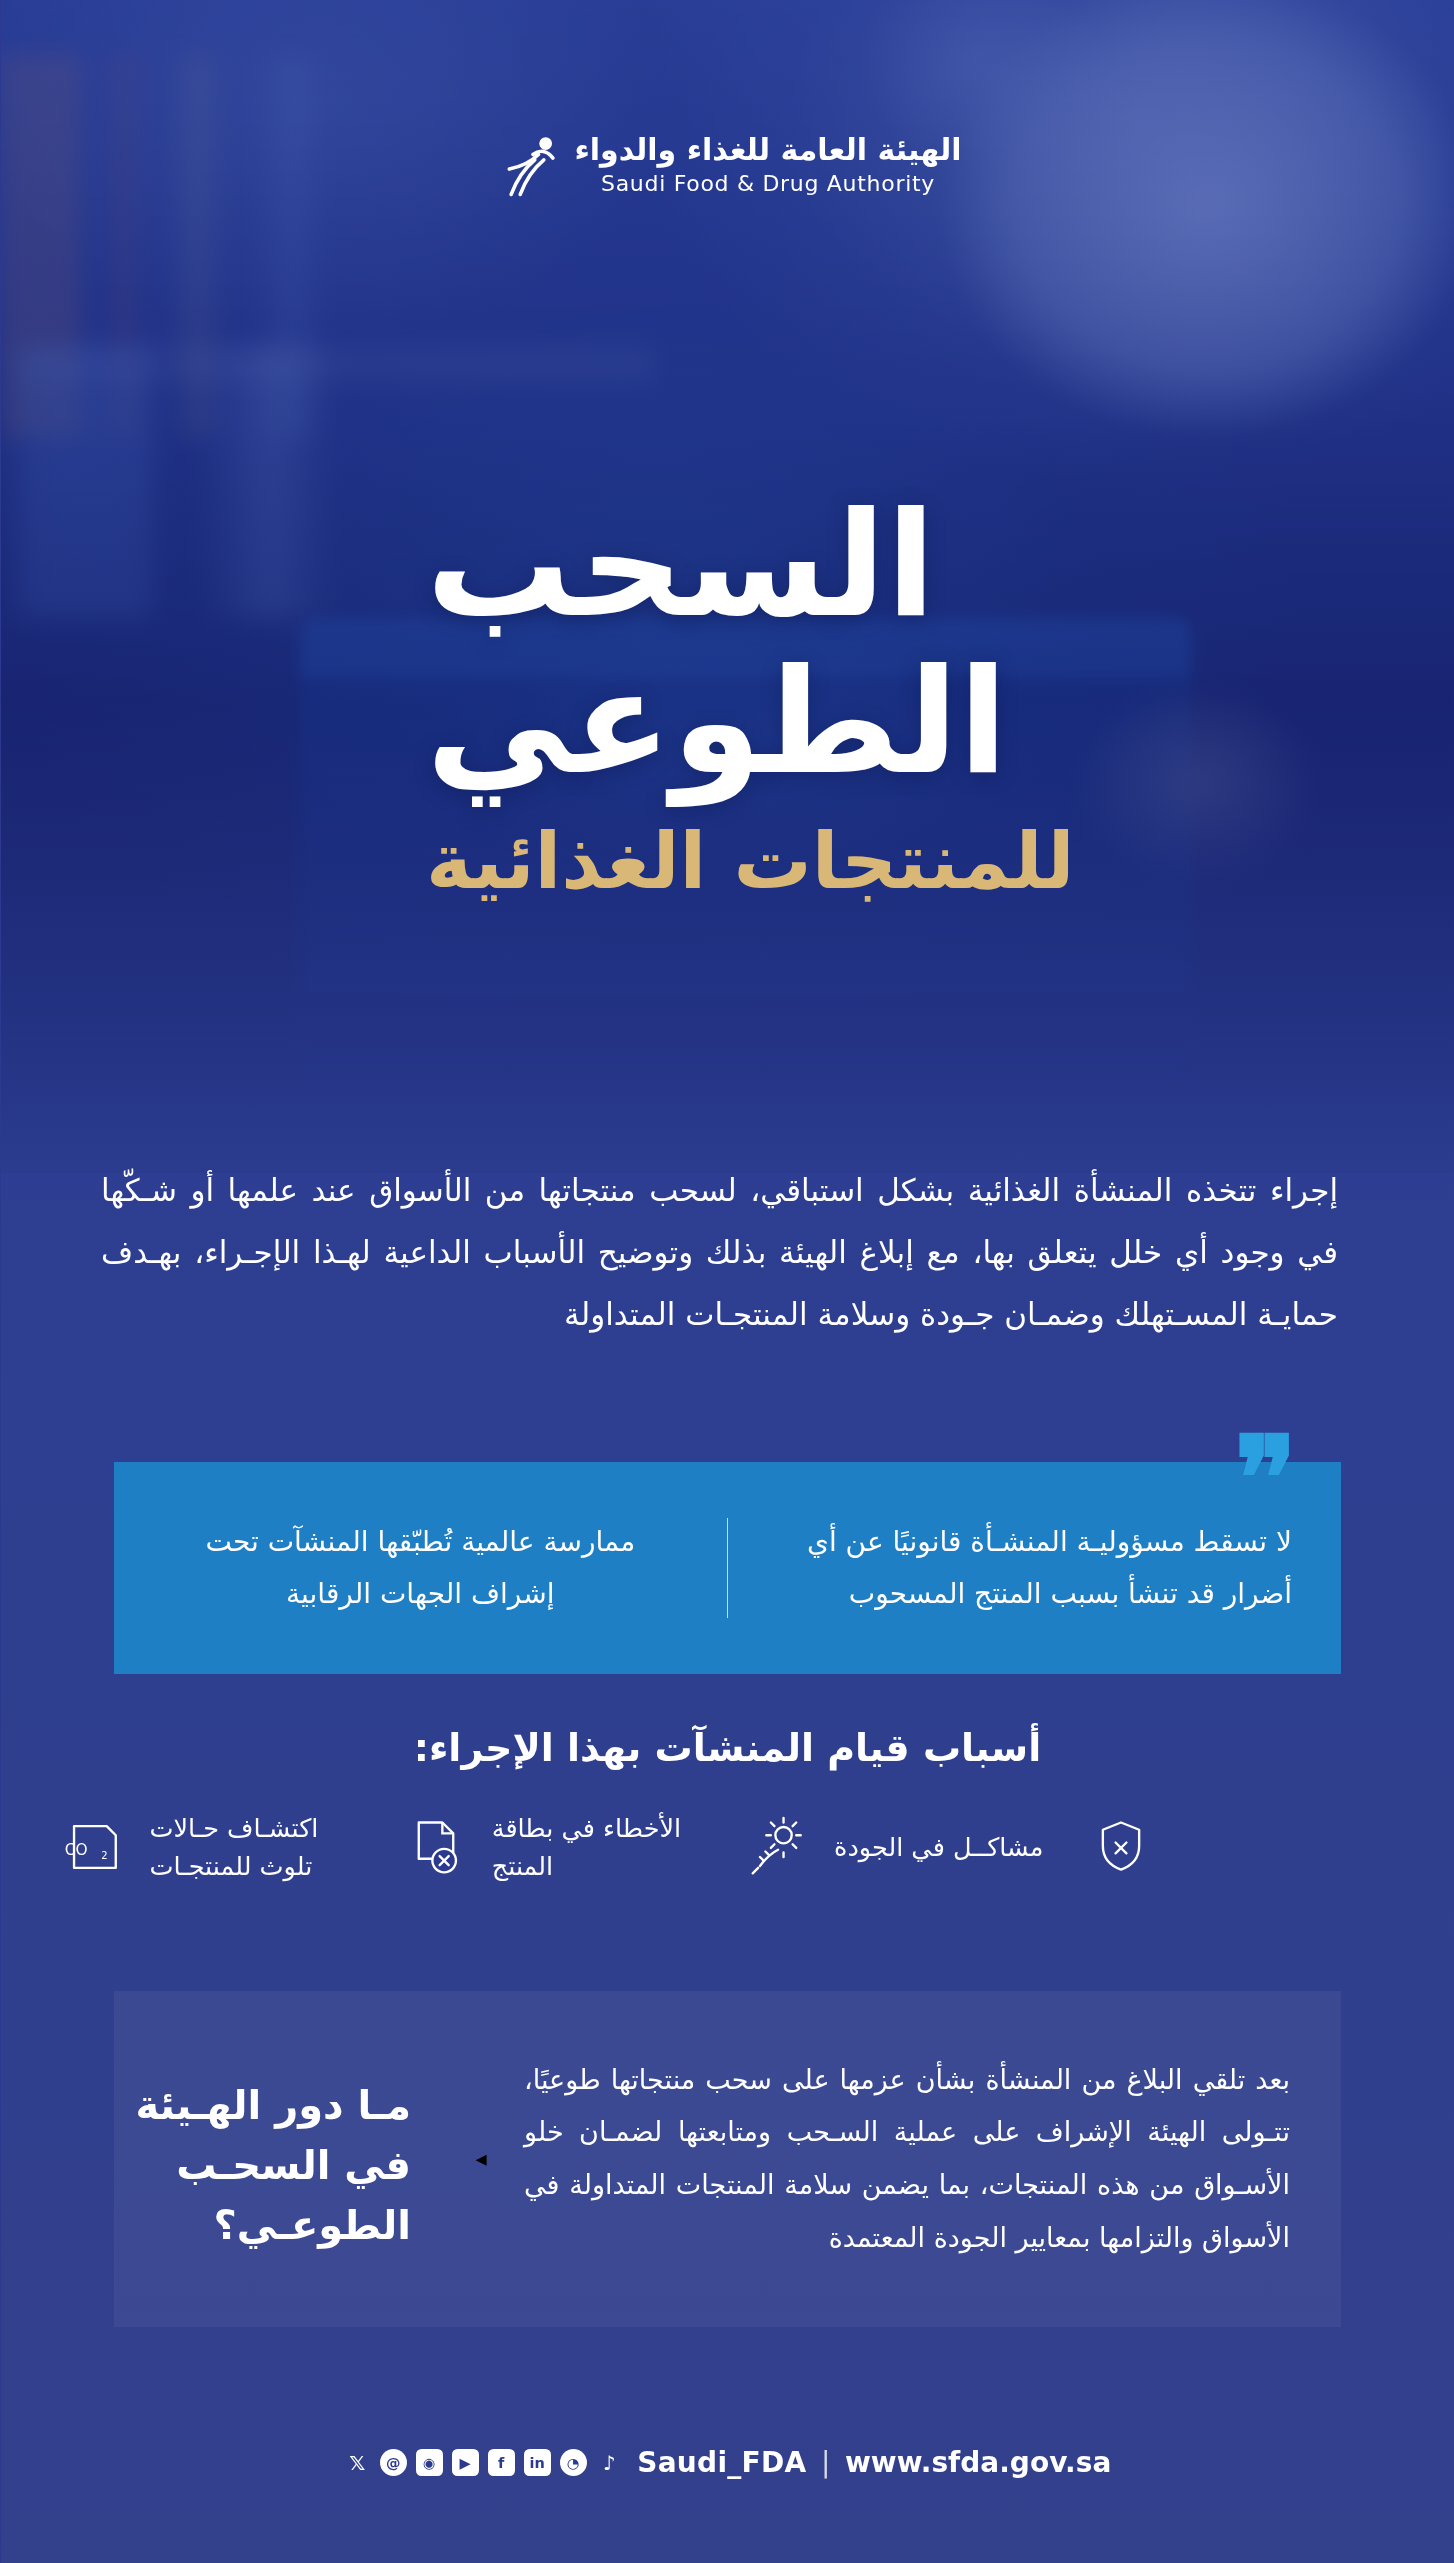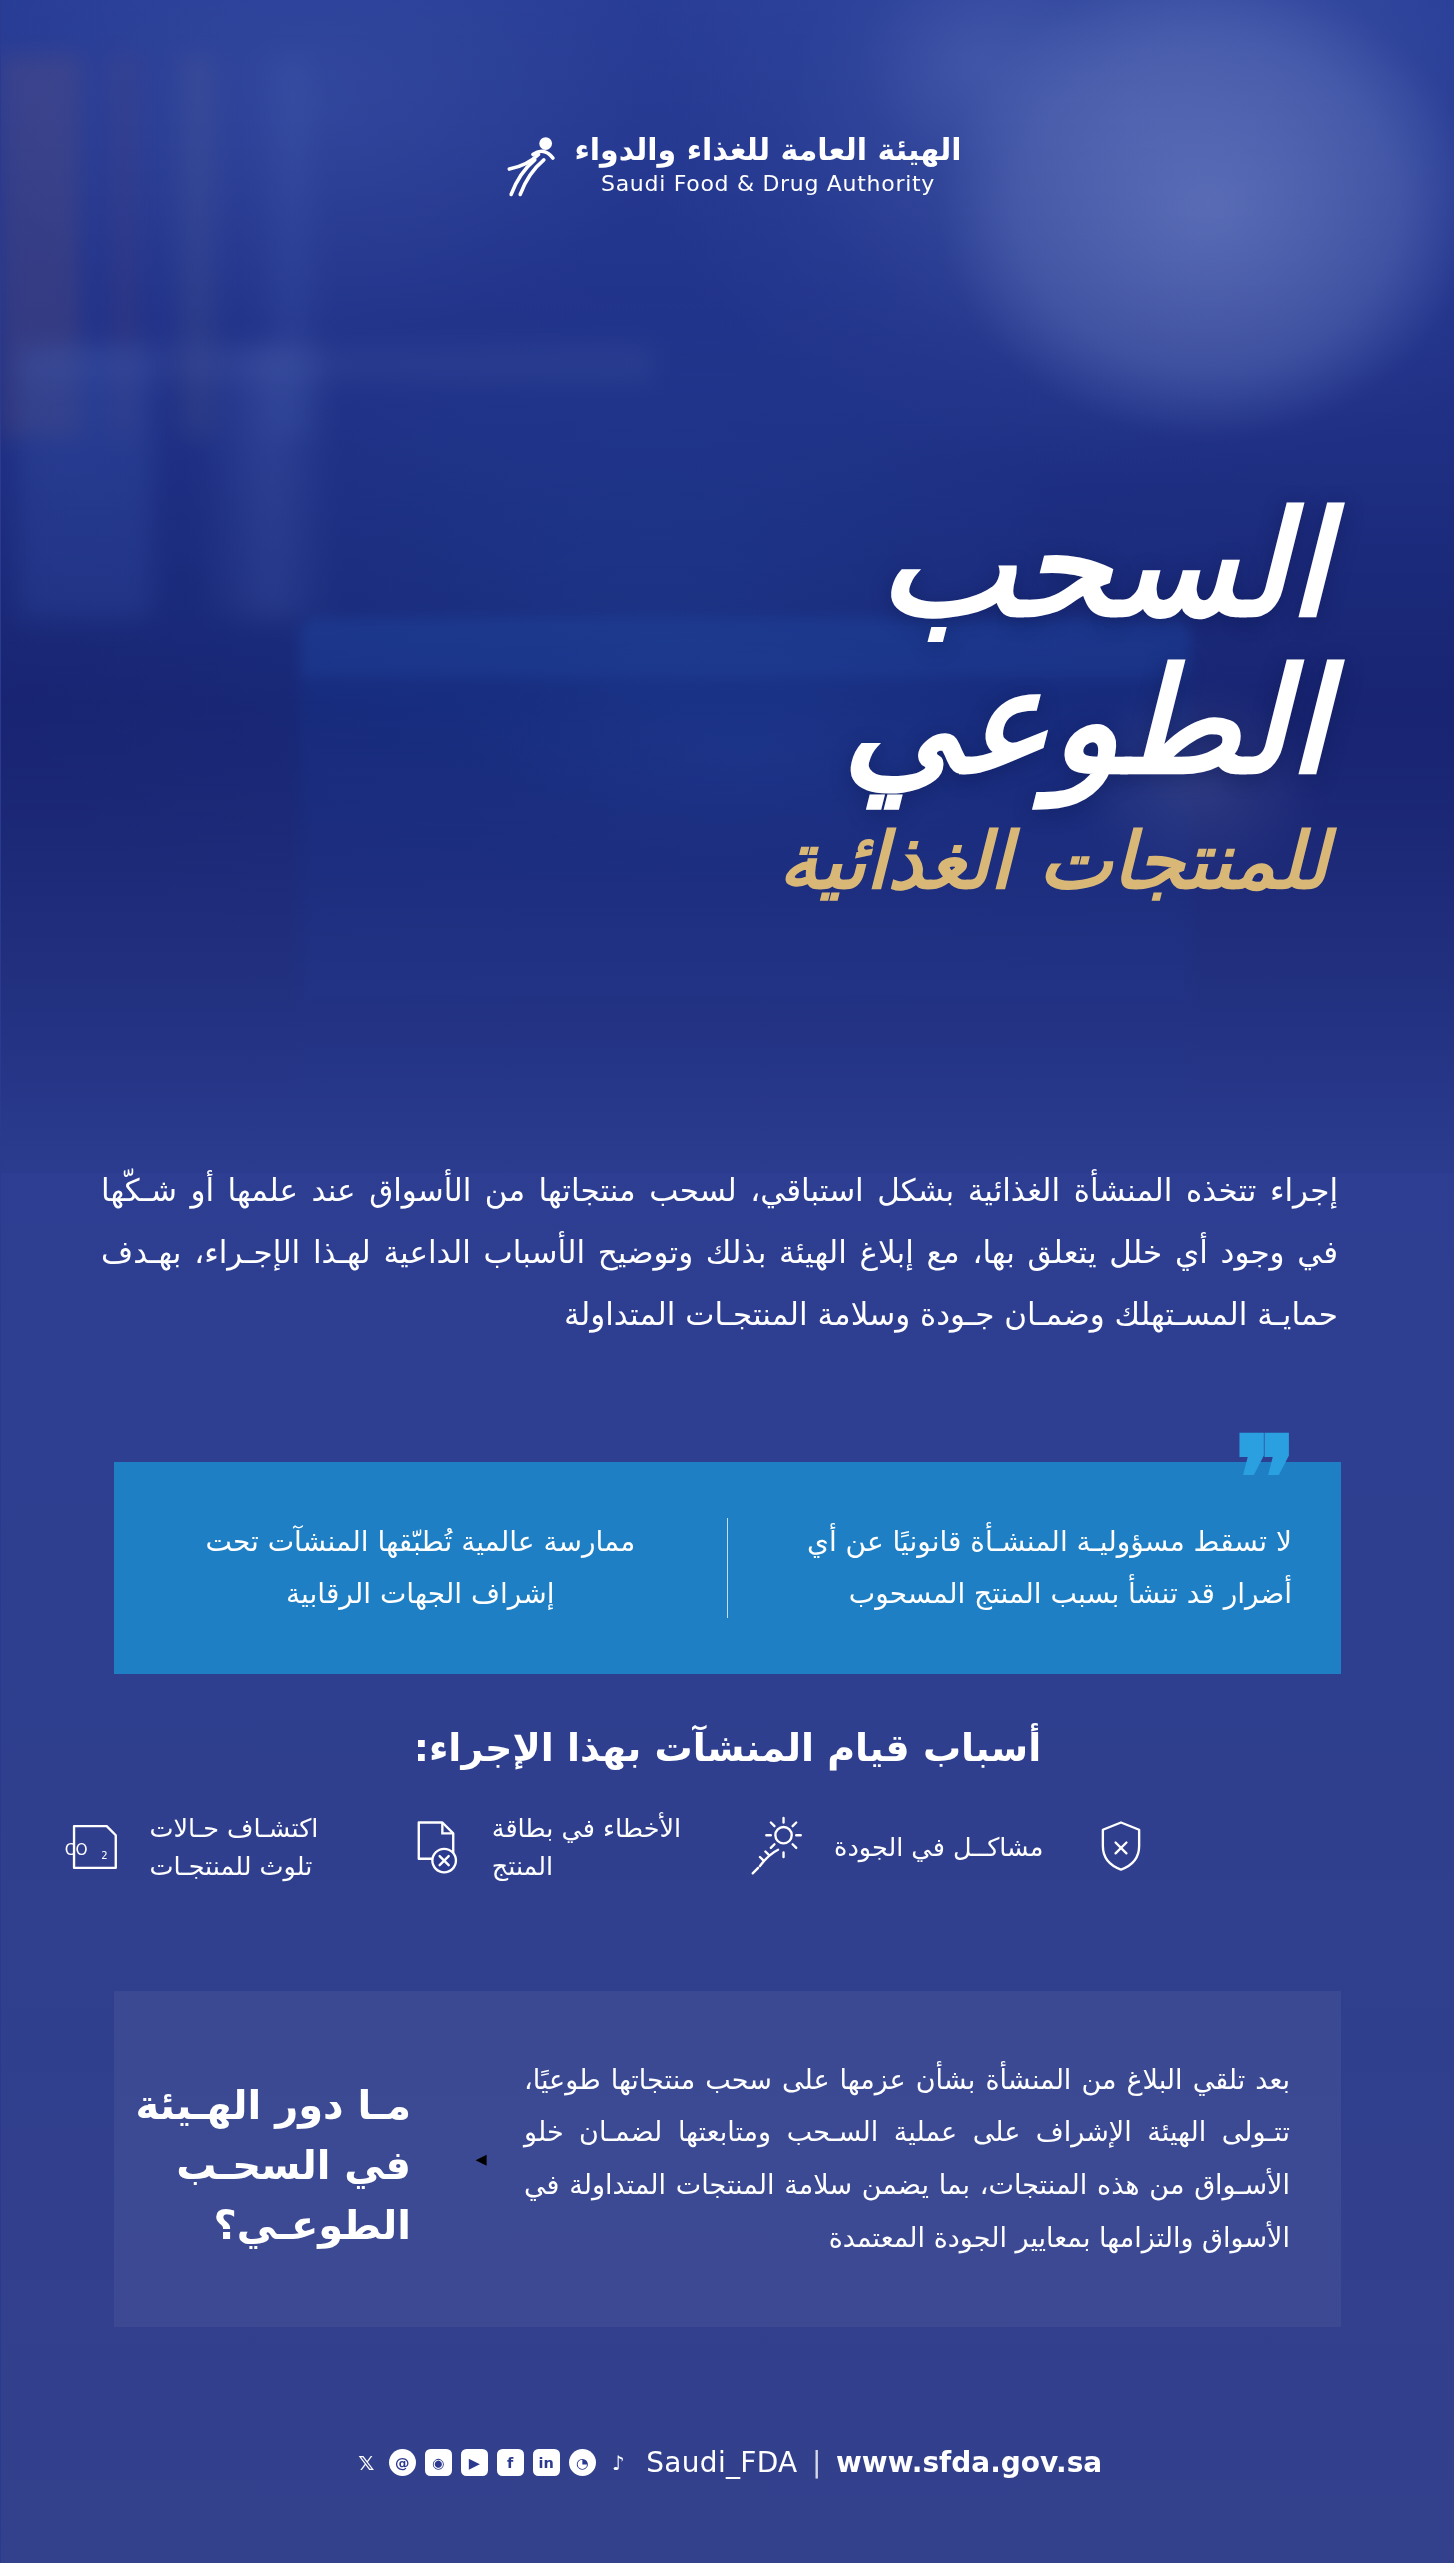--- a/index.html
+++ b/index.html
@@ -97,22 +97,22 @@
   }
   .logo-en {
     font-size: 22px; font-weight: 400; letter-spacing: 0.7px;
     margin-top: 3.6px; white-space: nowrap;
   }
   .logo-mark { width: 69px; height: 75px; flex: none; }
 
   
   .headline {
     position: absolute;
-    top: 491px; right: 127px; width: 909px;
-    text-align: right; direction: rtl; font-style: italic;
+    top: 491px; right: 120px; width: 909px;
+    text-align: left; direction: rtl;
   }
   .h-line1, .h-line2 {
     color: #ffffff;
     font-size: 145px;
     font-weight: 700;
     line-height: 1.02;
     letter-spacing: -1.8px;
     text-shadow: 0 3.6px 20px rgba(10,20,70,0.35);
   }
   .h-line2 { margin-top: 9px; }
@@ -236,21 +236,21 @@
   .socials { display: flex; flex-direction: row-reverse; align-items: center; gap: 9px; }
   .si {
     width: 27px; height: 27px; border-radius: 50%;
     background: #ffffff; color: #2b3a8f;
     display: flex; align-items: center; justify-content: center;
     font-size: 14.5px; font-weight: 700;
   }
   .si.sq { border-radius: 5.5px; }
   .si.plain { background: transparent; color: #fff; font-size: 20px; }
   .footer-handle {
-    color: #ffffff; font-size: 28px; font-weight: 400; letter-spacing: 0.3px;
+    color: #ffffff; font-size: 28px; font-weight: 700; letter-spacing: 0.3px;
   }
   .footer-sep { color: #ffffff; font-size: 28px; opacity: .8; }
   .footer-url { color: #ffffff; font-size: 28px; font-weight: 700; }
 </style>
 </head>
 <body>
 
 <div class="poster">
 
   <div class="photo">

